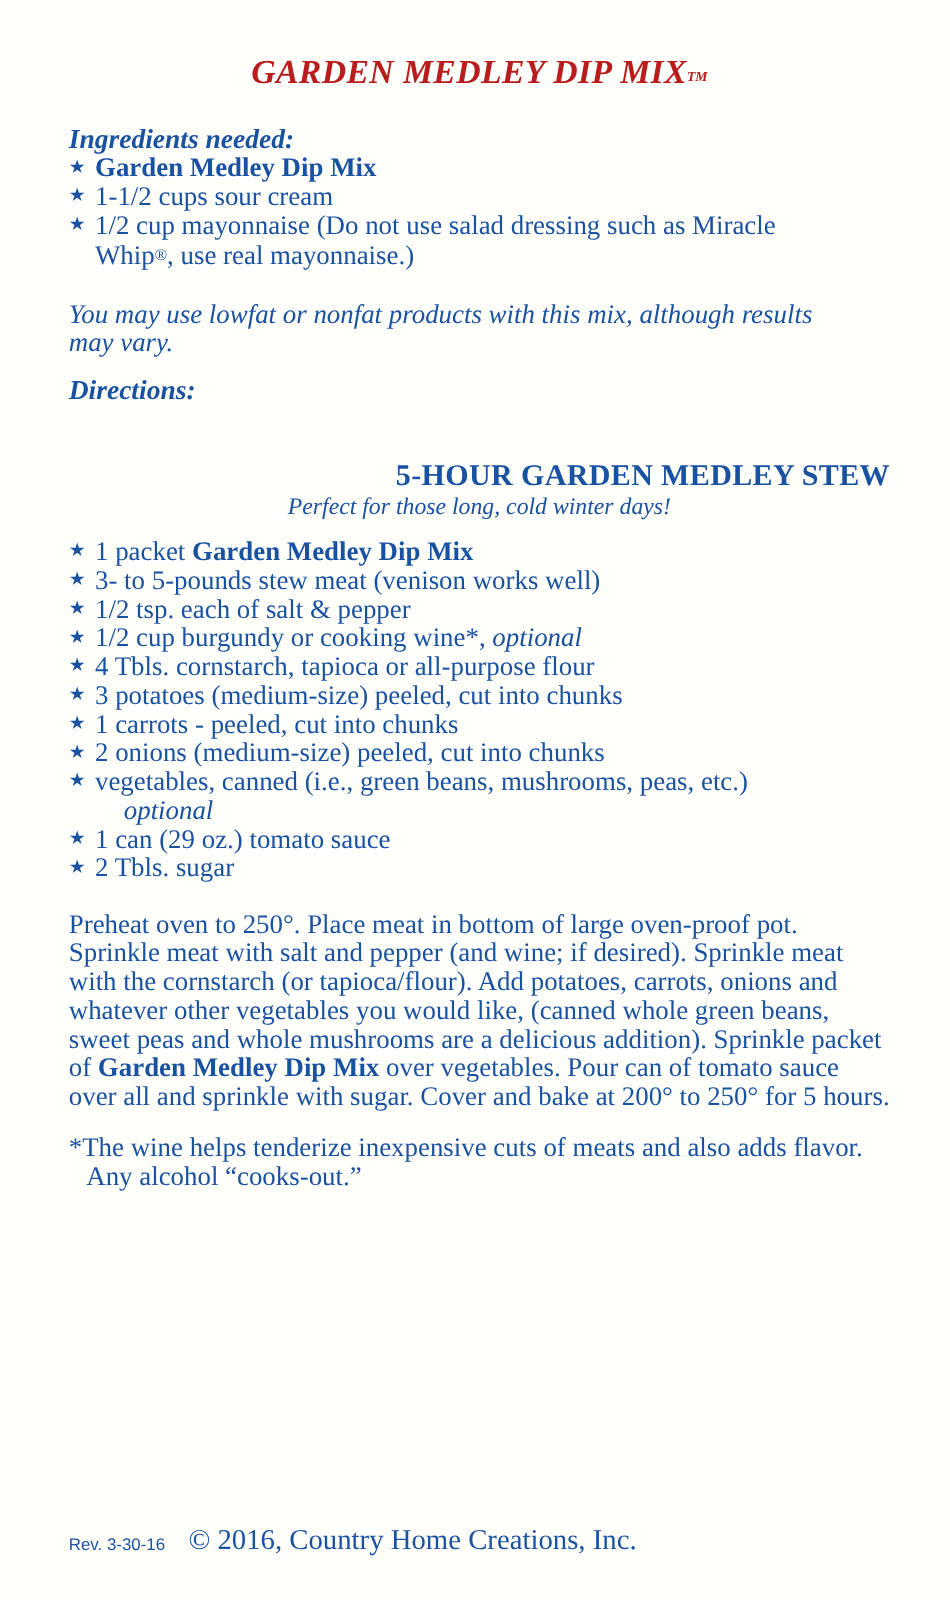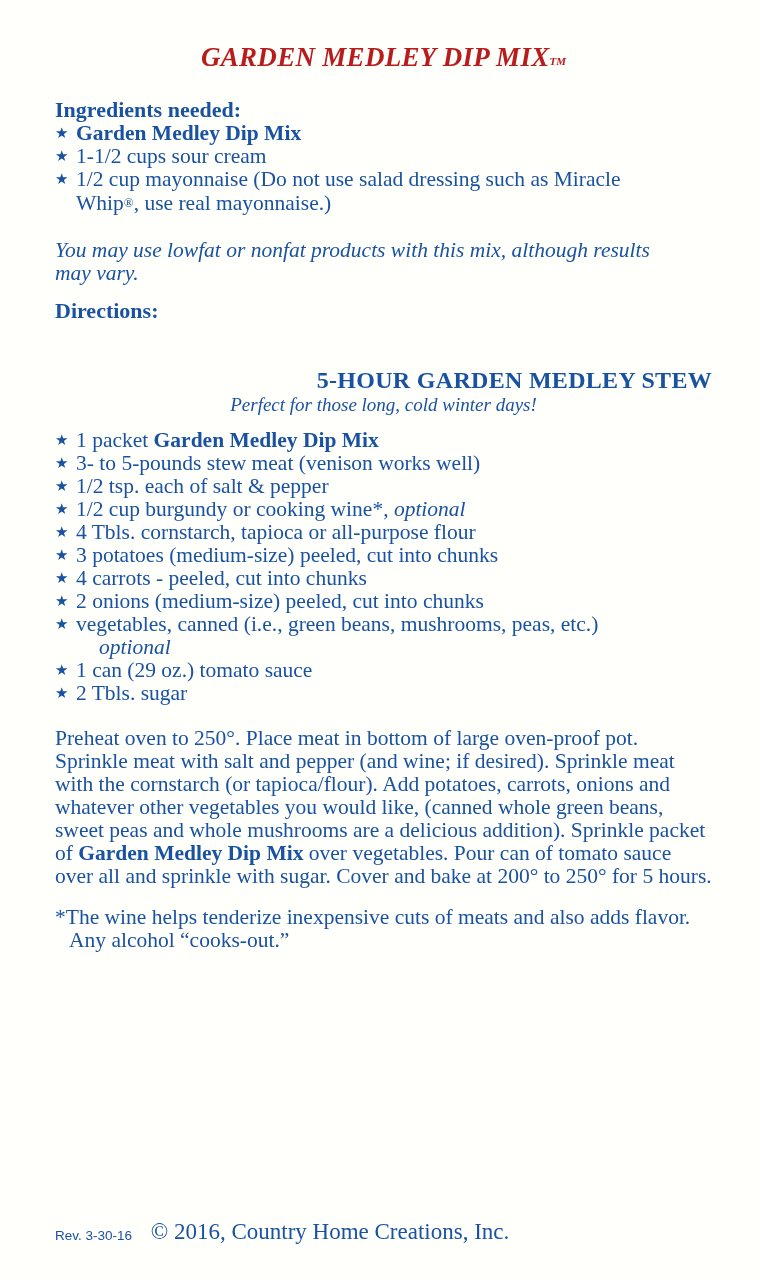--- a/index.html
+++ b/index.html
@@ -26,20 +26,21 @@
     font-size: 11px;
     font-style: italic;
     vertical-align: 1px;
     letter-spacing: 0;
   }
 
   .section-heading {
     font-size: 22px;
     line-height: 24px;
     font-weight: bold;
+    font-style: italic;
   }
   .mt-ingheading { margin-top: 22px; }
   .mt-dirheading { margin-top: 14px; }
 
   .ing-list { width: 615px; }
   .row { display: flex; font-size: 21.5px; line-height: 23px; }
   .star {
     flex: 0 0 21px;
     font-size: 15px;
     line-height: 23px;
@@ -169,21 +170,21 @@
     <div class="row">
       <span class="star">★</span>
       <span class="txt">4 Tbls. cornstarch, tapioca or all-purpose flour</span>
     </div>
     <div class="row">
       <span class="star">★</span>
       <span class="txt">3 potatoes (medium-size) peeled, cut into chunks</span>
     </div>
     <div class="row">
       <span class="star">★</span>
-      <span class="txt">4 carrots - peeled, cut into chunks</span>
+      <span class="txt">1 carrots - peeled, cut into chunks</span>
     </div>
     <div class="row">
       <span class="star">★</span>
       <span class="txt">2 onions (medium-size) peeled, cut into chunks</span>
     </div>
     <div class="row">
       <span class="star">★</span>
       <span class="txt">
         <span>vegetables, canned (i.e., green beans, mushrooms, peas, etc.)</span>
         <div class="opt-line">optional</div>

